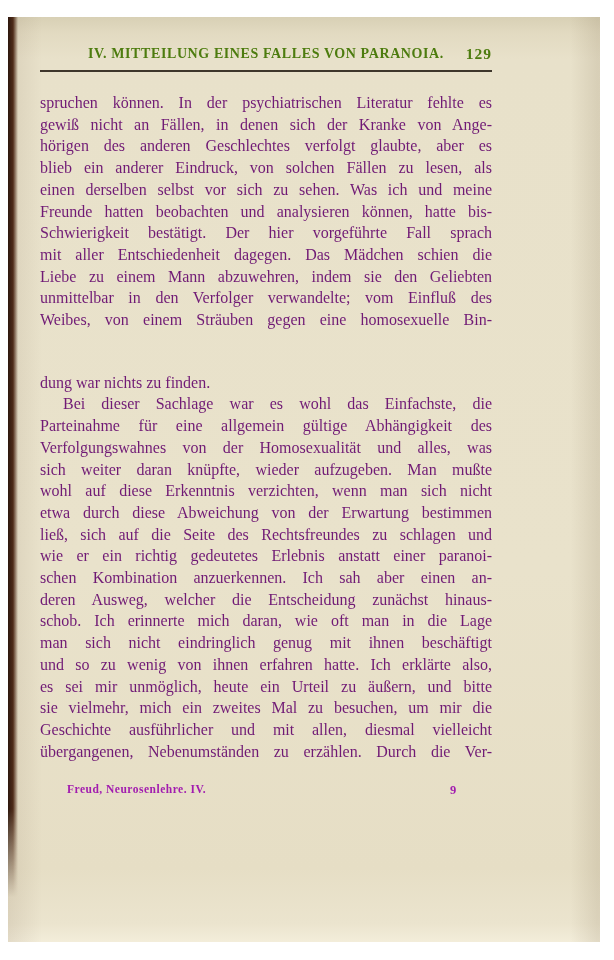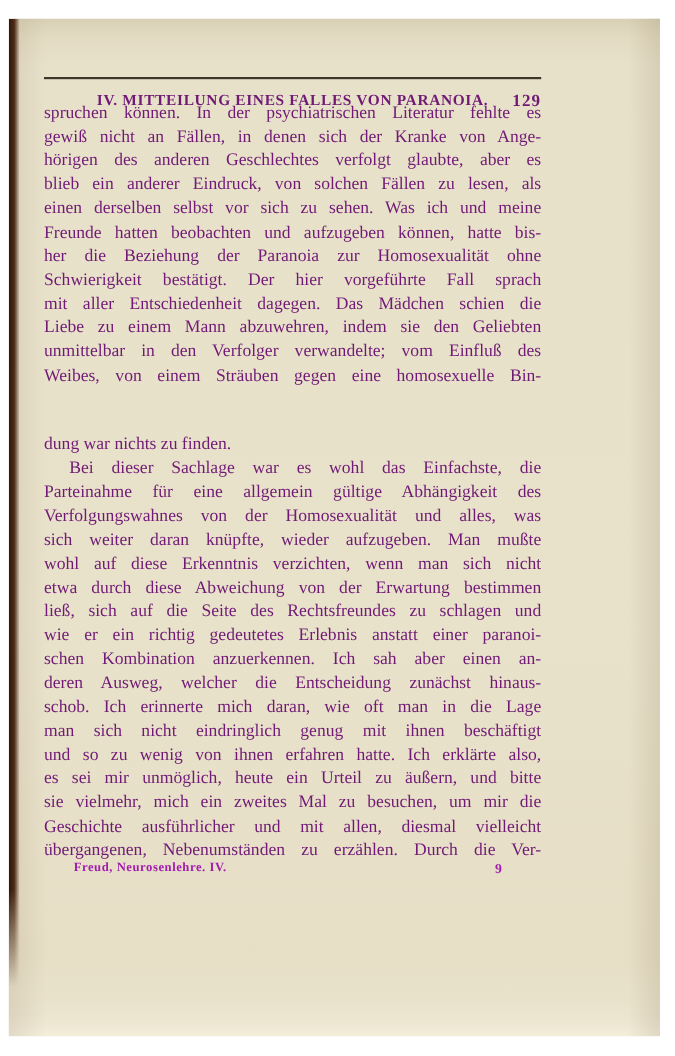--- a/index.html
+++ b/index.html
@@ -22,22 +22,21 @@
 
   .spine {
     position:absolute; left:8px; top:17px; width:10px; height:880px;
     background:linear-gradient(to right, #2d170d 0%, #4e2b19 50%, rgba(80,44,26,0) 100%);
     -webkit-mask-image:linear-gradient(to bottom, #000 90%, transparent 100%);
     mask-image:linear-gradient(to bottom, #000 90%, transparent 100%);
   }
 
   .header {
     position:absolute; left:40px; top:46px; width:452px; height:22px;
-    color:#701a75;
-    margin-top:38px;
+    color:#4d7c0f;
   }
   .running-title {
     display:block; text-align:center;
     font-size:14px; font-weight:bold; letter-spacing:0.6px;
     white-space:nowrap;
   }
   .page-number {
     position:absolute; right:0; top:-1px;
     font-size:15.5px; font-weight:bold; letter-spacing:1px;
   }
@@ -83,22 +82,21 @@
     <span class="page-number">129</span>
   </div>
   <div class="rule"></div>
 
   <div class="body-text">
     <div class="line">spruchen können. In der psychiatrischen Literatur fehlte es</div>
     <div class="line">gewiß nicht an Fällen, in denen sich der Kranke von Ange-</div>
     <div class="line">hörigen des anderen Geschlechtes verfolgt glaubte, aber es</div>
     <div class="line">blieb ein anderer Eindruck, von solchen Fällen zu lesen, als</div>
     <div class="line">einen derselben selbst vor sich zu sehen. Was ich und meine</div>
-    <div class="line">Freunde hatten beobachten und aufzugeben können, hatte bis-</div>
-    <div class="line">her die Beziehung der Paranoia zur Homosexualität ohne</div>
+    <div class="line">Freunde hatten beobachten und analysieren können, hatte bis-</div>
     <div class="line">Schwierigkeit bestätigt. Der hier vorgeführte Fall sprach</div>
     <div class="line">mit aller Entschiedenheit dagegen. Das Mädchen schien die</div>
     <div class="line">Liebe zu einem Mann abzuwehren, indem sie den Geliebten</div>
     <div class="line">unmittelbar in den Verfolger verwandelte; vom Einfluß des</div>
     <div class="line">Weibes, von einem Sträuben gegen eine homosexuelle Bin-</div>
     <div class="line end">dung war nichts zu finden.</div>
 
     <div class="line indent">Bei dieser Sachlage war es wohl das Einfachste, die</div>
     <div class="line">Parteinahme für eine allgemein gültige Abhängigkeit des</div>
     <div class="line">Verfolgungswahnes von der Homosexualität und alles, was</div>

